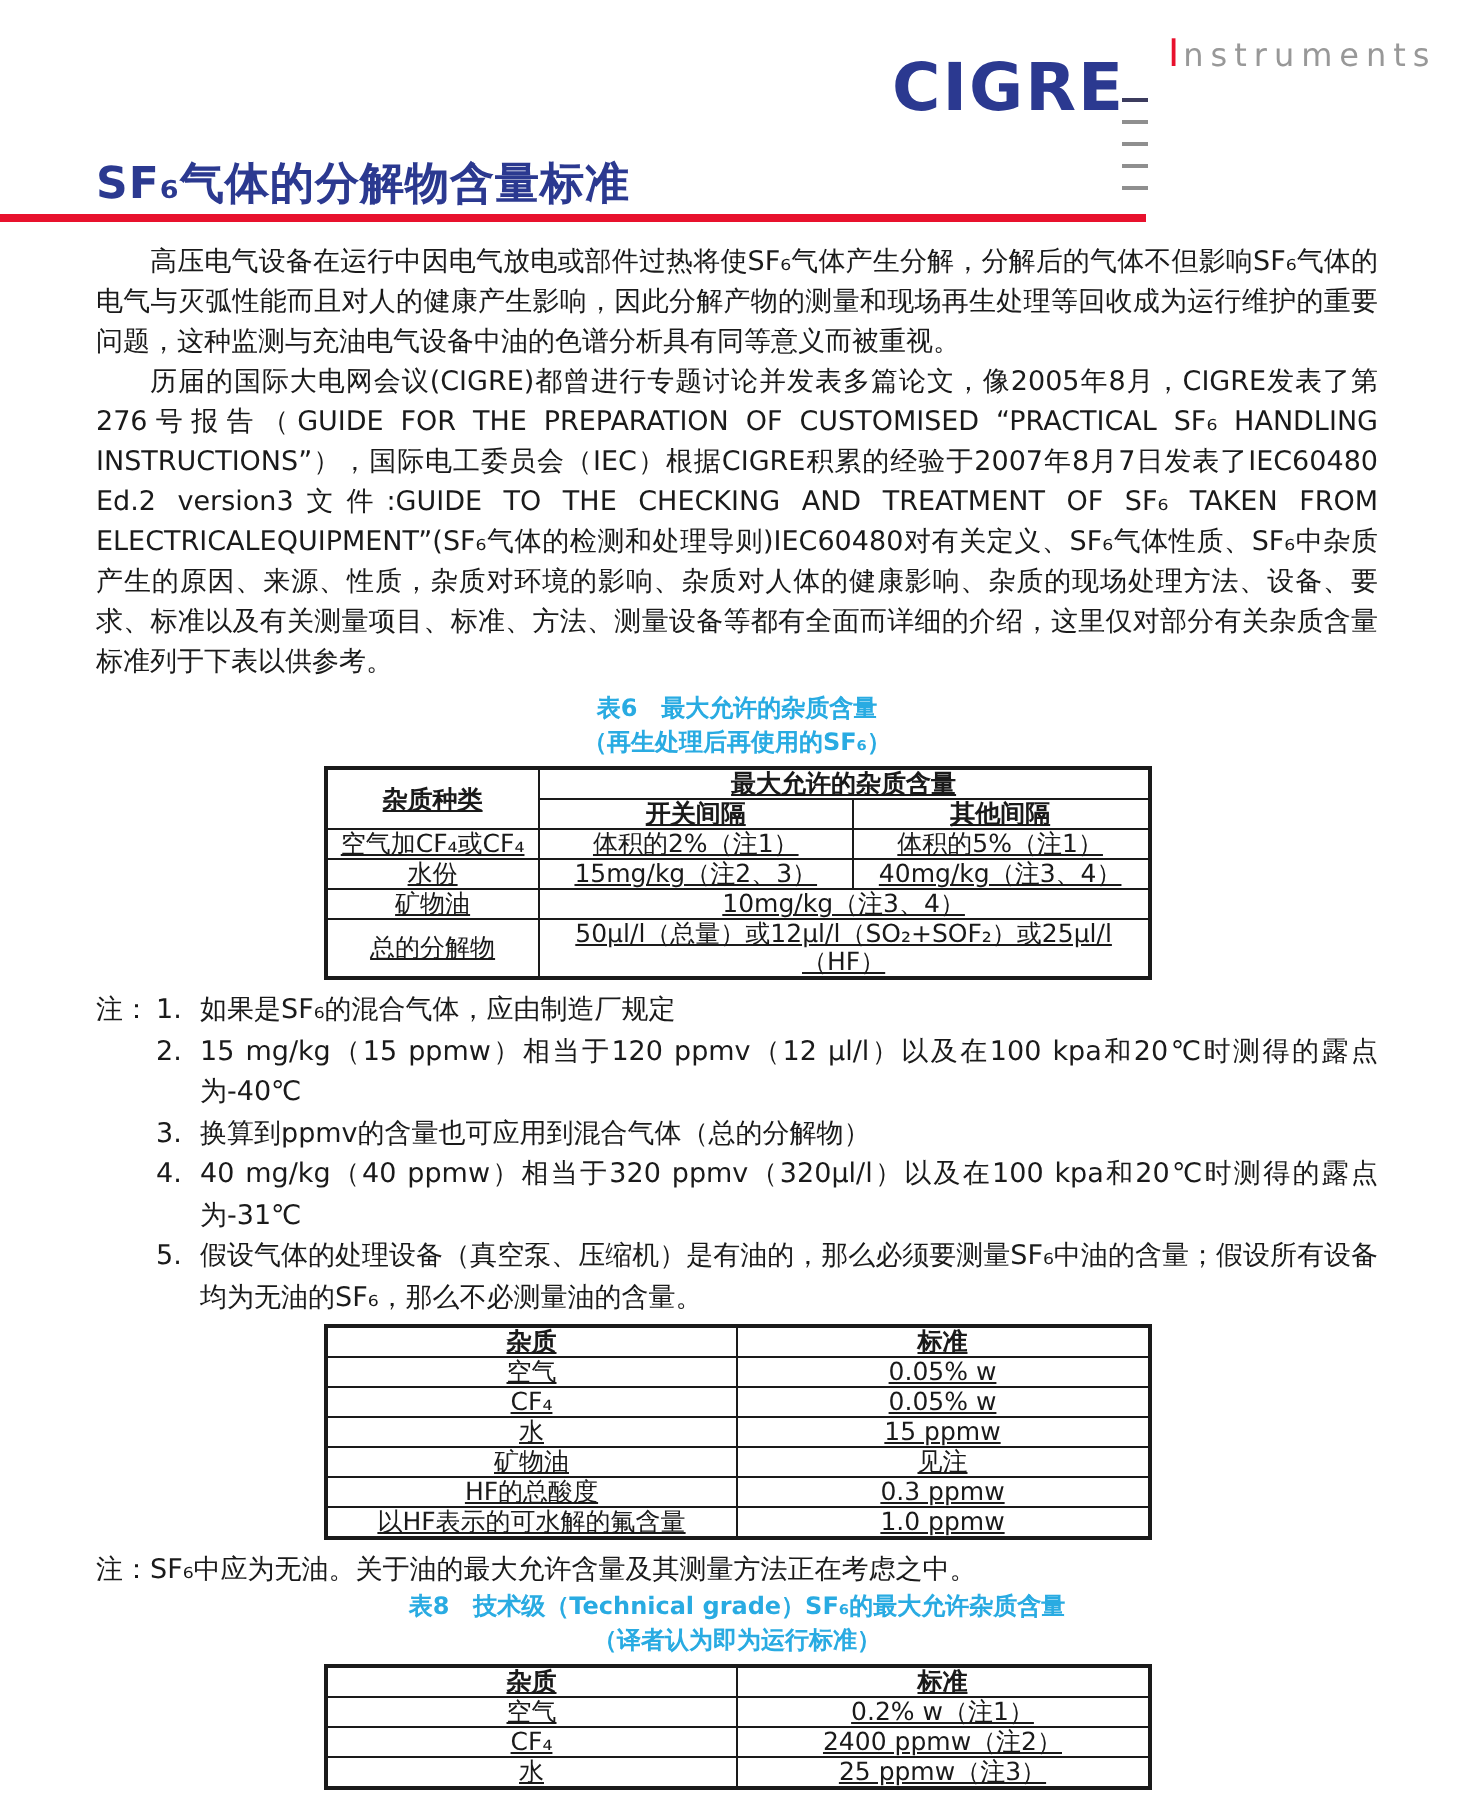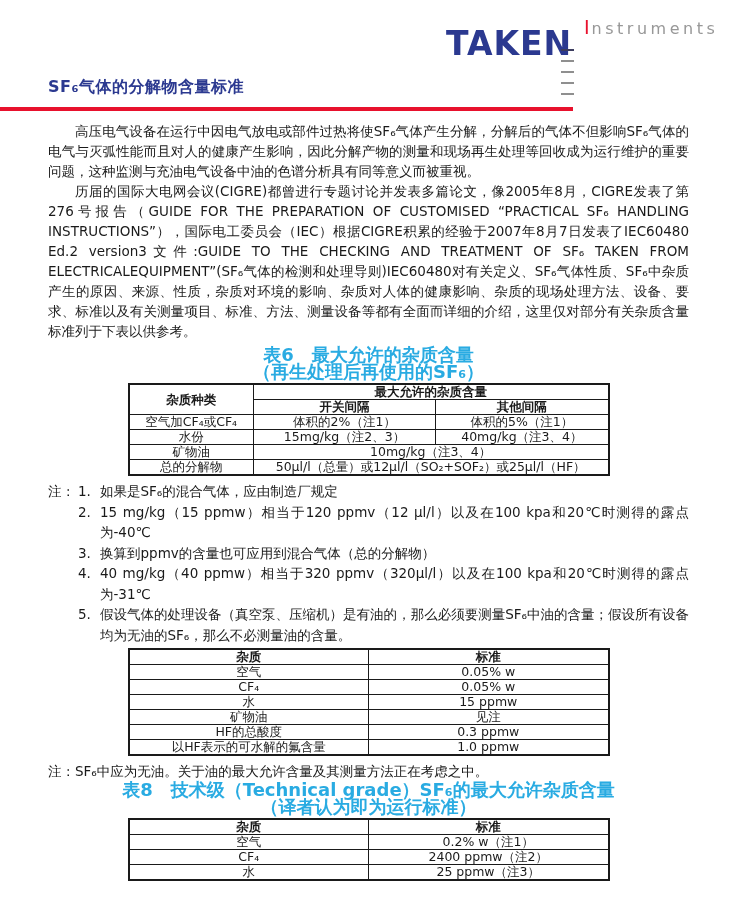--- a/index.html
+++ b/index.html
@@ -22,65 +22,66 @@
     white-space:nowrap;
     margin-left:20px;
   }
   .tagline-initial { color:#e8112d; font-size:19px; letter-spacing:2px; }
   .logo-dashes { position:absolute; top:49px; left:561px; }
   .logo-dash { width:13px; height:2px; background:#8f8f8f; margin-bottom:9px; }
   .logo-dash.dark { background:#3c3c5e; }
 
   .page-title {
     position:absolute; top:77px; left:48px;
-    font-size:16px; font-weight:bold; color:#2b3990;
+    font-size:22px; font-weight:bold; color:#2b3990;
     letter-spacing:0.5px;
   }
   .title-underline {
     position:absolute; top:107px; left:0;
     width:573px; height:4px; background:#e8112d;
   }
 
   
   .content {
     position:absolute; top:121px; left:48px; right:40px;
     font-size:13.5px; line-height:20px; text-align:justify;
   }
   .para { text-indent:2em; }
 
   .tbl-caption {
     text-align:center; color:#29abe2; font-weight:bold;
-    font-size:18px; line-height:17px; text-indent:0;
+    font-size:12px; line-height:17px; text-indent:0;
   }
   .cap-gap { margin-top:5px; }
 
   table {
-    border-collapse:collapse; width:482px; margin:3px auto 0 auto;
+    border-collapse:collapse; width:414px; margin:3px auto 0 auto;
     table-layout:fixed;
+    text-decoration:underline;
   }
   table { border:2px solid #1a1a1a; }
   td {
     border:1px solid #1a1a1a; text-align:center; vertical-align:middle;
     font-size:12.5px; line-height:14px; height:15px; padding:0 3px;
   }
   td.hdr { font-weight:bold; }
 
   .notes { display:flex; margin-top:5px; line-height:20.5px; }
   .notes-label { width:30px; flex:0 0 30px; }
   .notes-items { flex:1; }
   .note-item { display:flex; }
   .note-num { width:22px; flex:0 0 22px; }
   .note-text { flex:1; text-align:justify; }
   .single-note { margin-top:5px; line-height:20px; }
 </style>
 </head>
 <body>
 
 <header>
-  <div class="brand-name">TAKEN</div>
+  <div class="brand-name">CIGRE</div>
   <div class="brand-tagline"><span class="tagline-initial">I</span><span>nstruments</span></div>
   <div class="logo-dashes">
     <div class="logo-dash dark"></div>
     <div class="logo-dash"></div>
     <div class="logo-dash"></div>
     <div class="logo-dash"></div>
     <div class="logo-dash"></div>
   </div>
   <h1 class="page-title">SF₆气体的分解物含量标准</h1>
   <div class="title-underline"></div>

